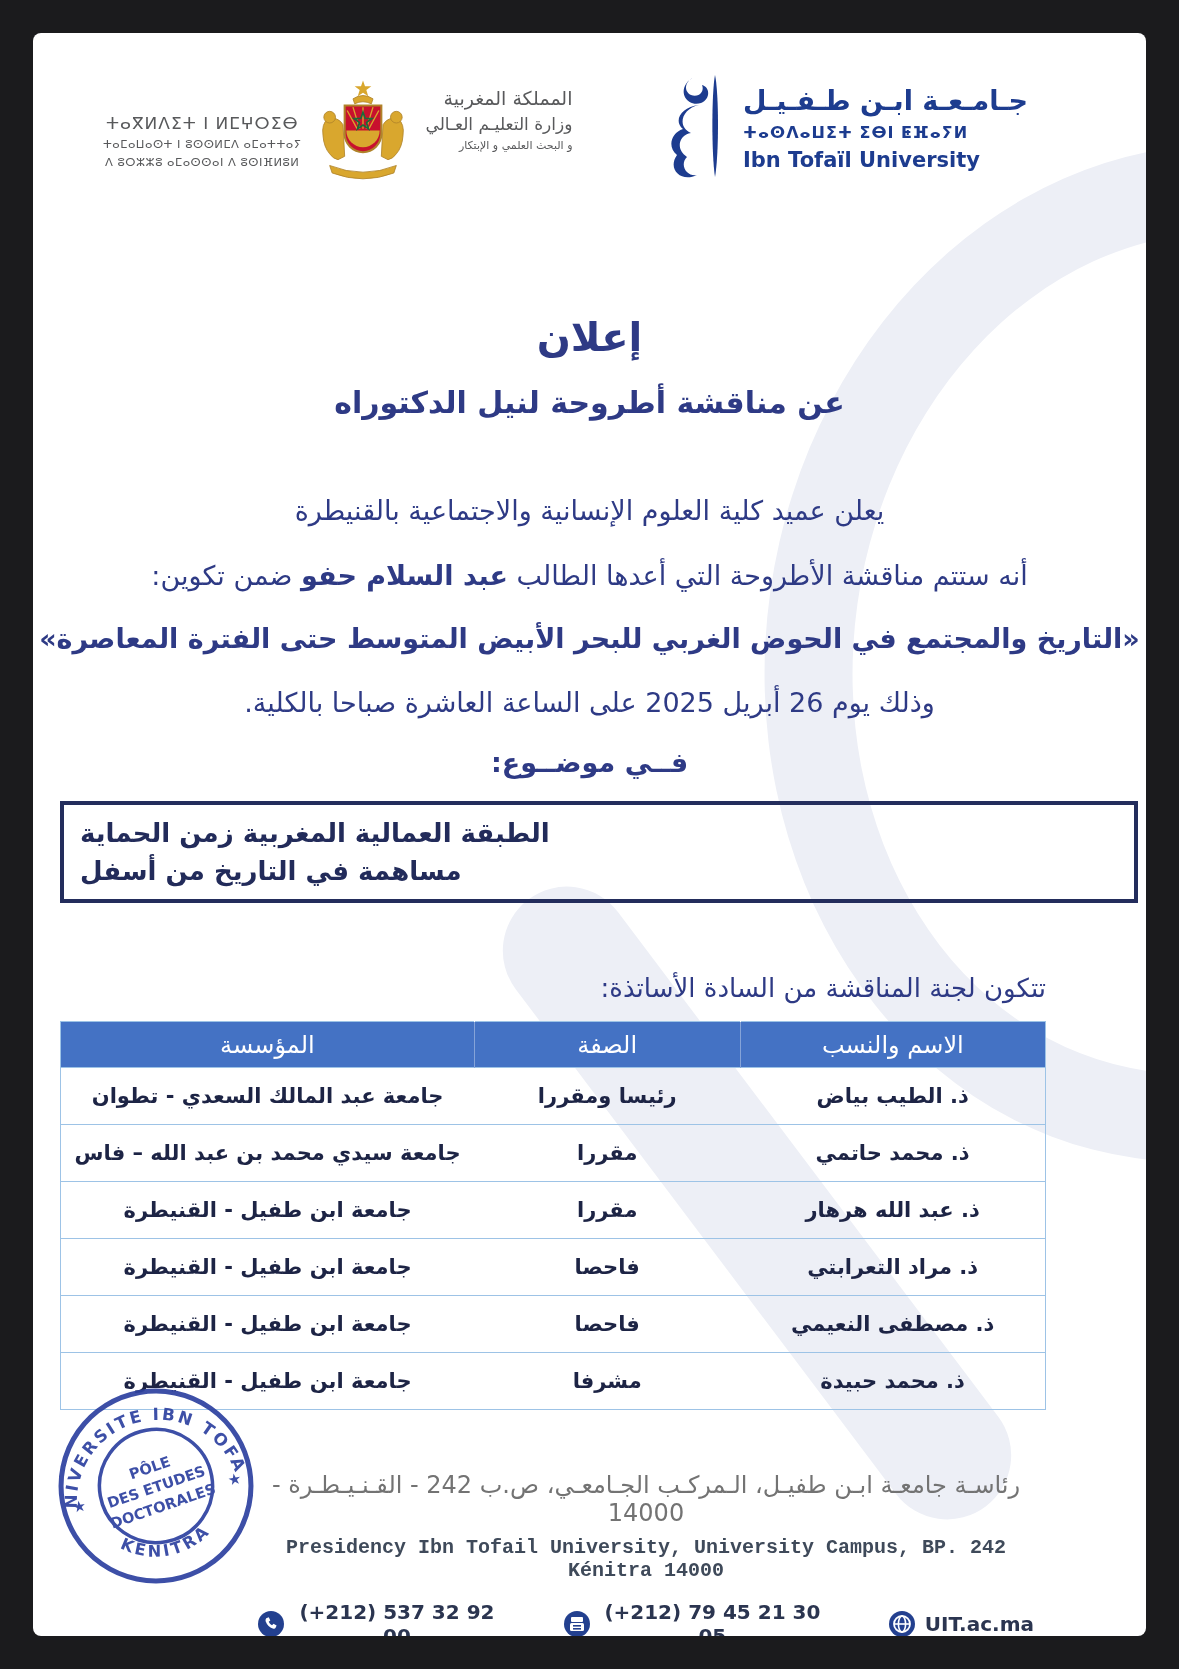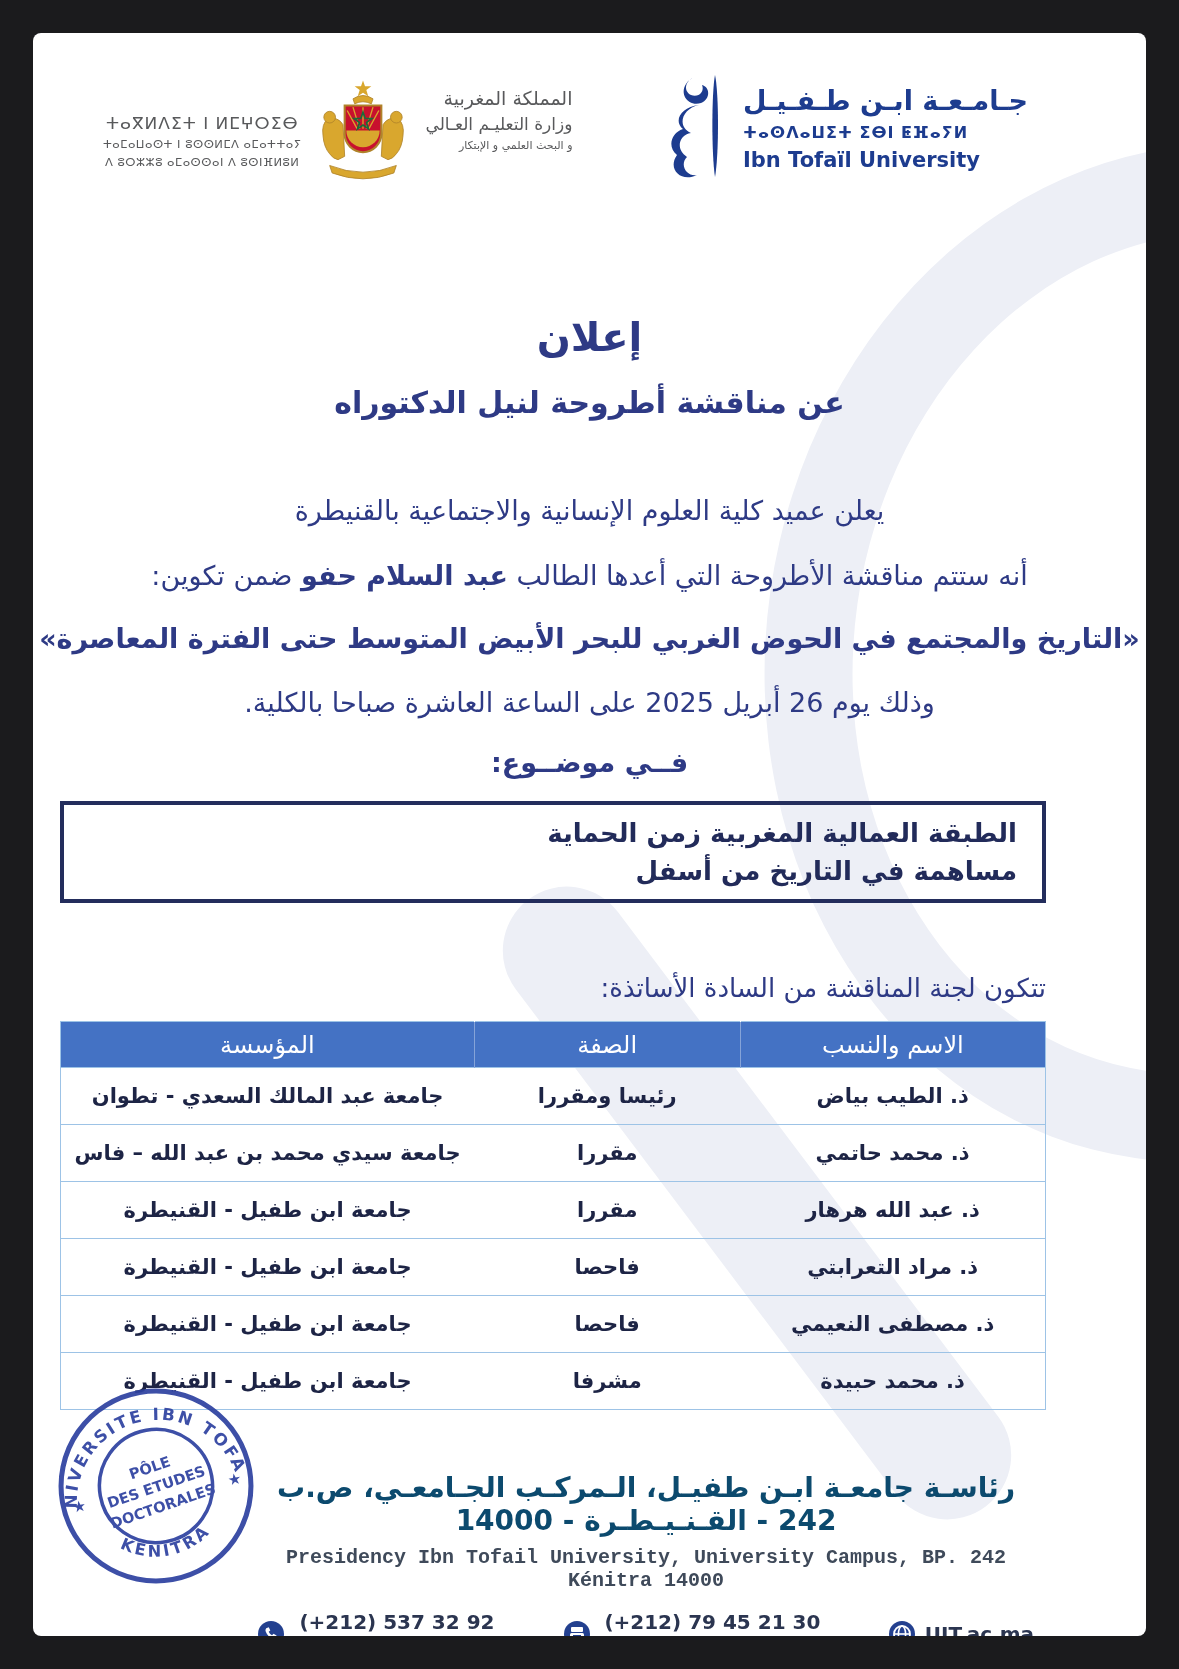--- a/index.html
+++ b/index.html
@@ -54,23 +54,23 @@
   .c{position:absolute;left:0;width:100%;text-align:center;direction:rtl;color:var(--navy);}
   .ann-title{top:281px;font-size:40px;font-weight:bold;}
   .ann-subtitle{top:352px;font-size:30px;font-weight:bold;}
   .b-line1{top:462px;font-size:27px;}
   .b-line2{top:527px;font-size:27px;}
   .b-line2 b{font-size:27px;}
   .b-program{top:590px;font-size:27px;font-weight:bold;}
   .b-date{top:654px;font-size:27px;font-weight:normal;}
   .b-subject{top:714px;font-size:27px;font-weight:bold;}
   .thesis-box{
-    position:absolute;top:768px;left:27px;width:986px;
-    border:4px solid var(--box-border);padding:9px 25px;
-    text-align:right;direction:rtl;color:var(--ink);
+    position:absolute;top:768px;left:27px;width:1078px;
+    border:4px solid var(--box-border);padding:9px 16px;
+    text-align:left;direction:rtl;color:var(--ink);
   }
   .thesis-box .l{font-size:26px;font-weight:bold;line-height:38px;color:#222b5a;}
   .committee-intro{
     position:absolute;top:940px;right:100px;direction:rtl;
     font-size:26px;color:var(--navy);
   }
   
   .jury{
     position:absolute;top:988px;left:27px;width:986px;
     border:1.5px solid var(--row-line);border-collapse:collapse;direction:rtl;
@@ -86,21 +86,21 @@
     text-align:center;border-top:1px solid var(--row-line);background:transparent;
   }
   .col-name{width:31%;}
   .col-role{width:27%;}
   .col-inst{width:42%;}
   
   .stamp{position:absolute;left:22px;top:1352px;width:202px;height:202px;opacity:.92;}
   .stamp svg{transform:rotate(-10deg);}
   
   .footer{position:absolute;left:225px;right:112px;top:1438px;text-align:center;}
-  .f-ar{direction:rtl;font-size:28px;font-weight:bold;color:#0c4a6e;}
+  .f-ar{direction:rtl;font-size:24px;font-weight:normal;color:#737373;}
   .f-en{font-size:20px;font-weight:bold;color:var(--slate);margin-top:9px;font-family:Liberation Mono, monospace;}
   .f-contacts{margin-top:18px;display:flex;justify-content:center;align-items:center;gap:64px;}
   .f-item{display:flex;align-items:center;gap:10px;font-size:20px;font-weight:bold;color:#2b3550;}
   .cicon{width:26px;height:26px;flex:0 0 auto;}
 </style>
 </head>
 <body>
 
 <div class="page">
 

